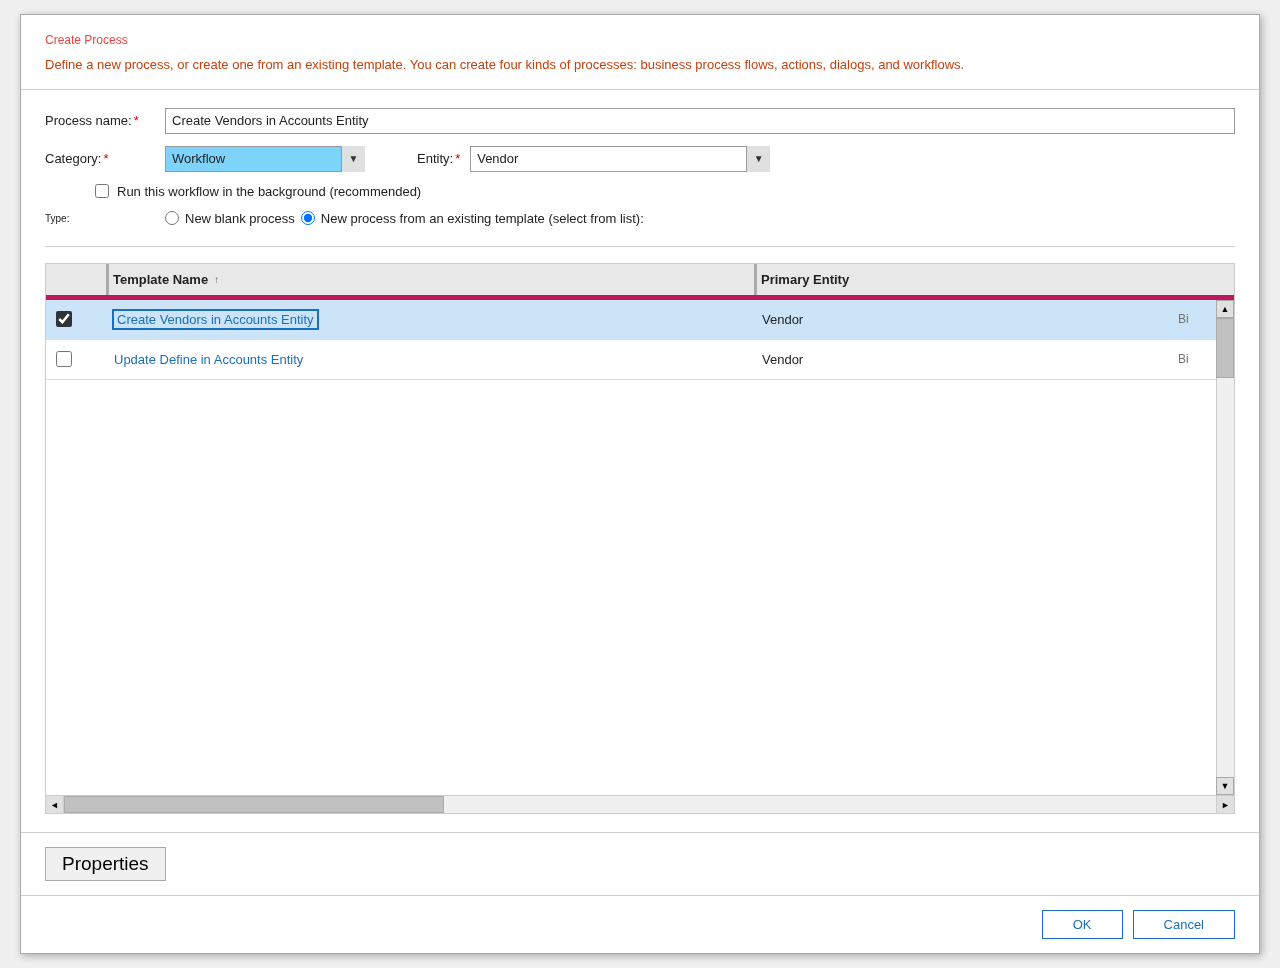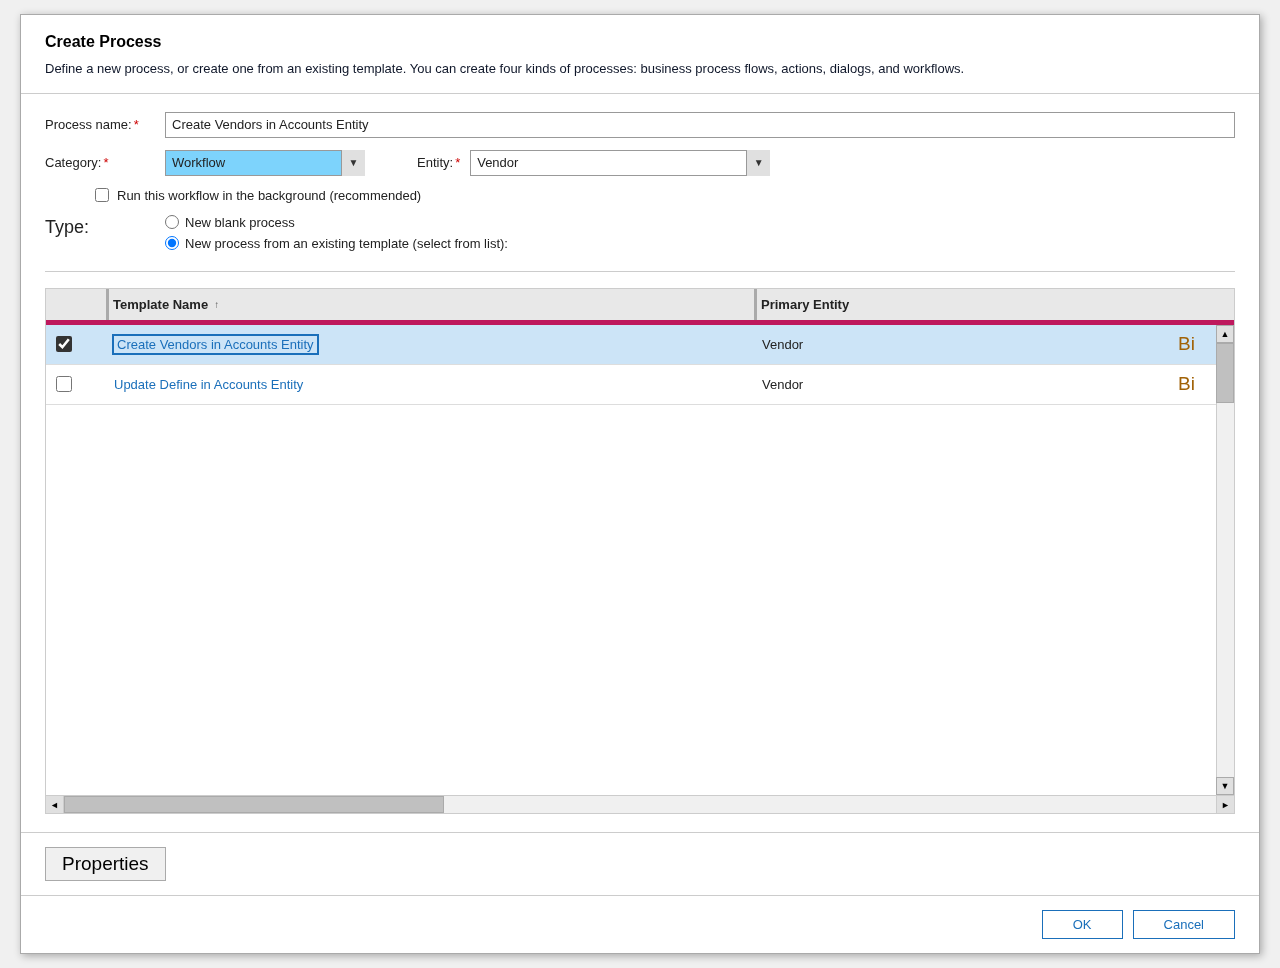--- a/index.html
+++ b/index.html
@@ -19,28 +19,28 @@
       min-height: 940px;
       display: flex;
       flex-direction: column;
       box-shadow: 2px 2px 8px rgba(0,0,0,0.3);
     }
     .dialog-header {
       padding: 18px 24px 14px 24px;
       border-bottom: 1px solid #ccc;
     }
     .dialog-title {
-      font-size: 16px;
-      font-weight: 700;
-      color: #000000;
+      font-size: 12px;
+      font-weight: 400;
+      color: #ef4444;
       margin-bottom: 8px;
     }
     .dialog-description {
       font-size: 13px;
-      color: #0f172a;
+      color: #c2410c;
       line-height: 1.5;
     }
     .dialog-body {
       padding: 18px 24px;
       flex: 1;
       display: flex;
       flex-direction: column;
       gap: 0;
     }
     .form-section {
@@ -146,29 +146,28 @@
     .checkbox-label {
       font-size: 13px;
       color: #222;
     }
     .type-row {
       display: flex;
       align-items: flex-start;
       gap: 0;
     }
     .type-label {
-      font-size: 18px;
+      font-size: 10px;
       color: #222;
       width: 120px;
       flex-shrink: 0;
       padding-top: 2px;
     }
     .radio-group {
       display: flex;
-      flex-direction: column;
       gap: 6px;
     }
     .radio-row {
       display: flex;
       align-items: center;
       gap: 6px;
     }
     .radio-row input[type="radio"] {
       width: 14px;
       height: 14px;
@@ -272,22 +271,22 @@
     }
     .td-entity {
       width: 420px;
       padding: 8px;
       font-size: 13px;
       color: #222;
     }
     .td-extra {
       width: 60px;
       padding: 8px 4px;
-      font-size: 19px;
-      color: #a16207;
+      font-size: 12px;
+      color: #737373;
       overflow: hidden;
       text-overflow: ellipsis;
     }
     .scrollbar-area {
       position: absolute;
       right: 0;
       top: 0;
       bottom: 0;
       width: 18px;
       background: #f0f0f0;

